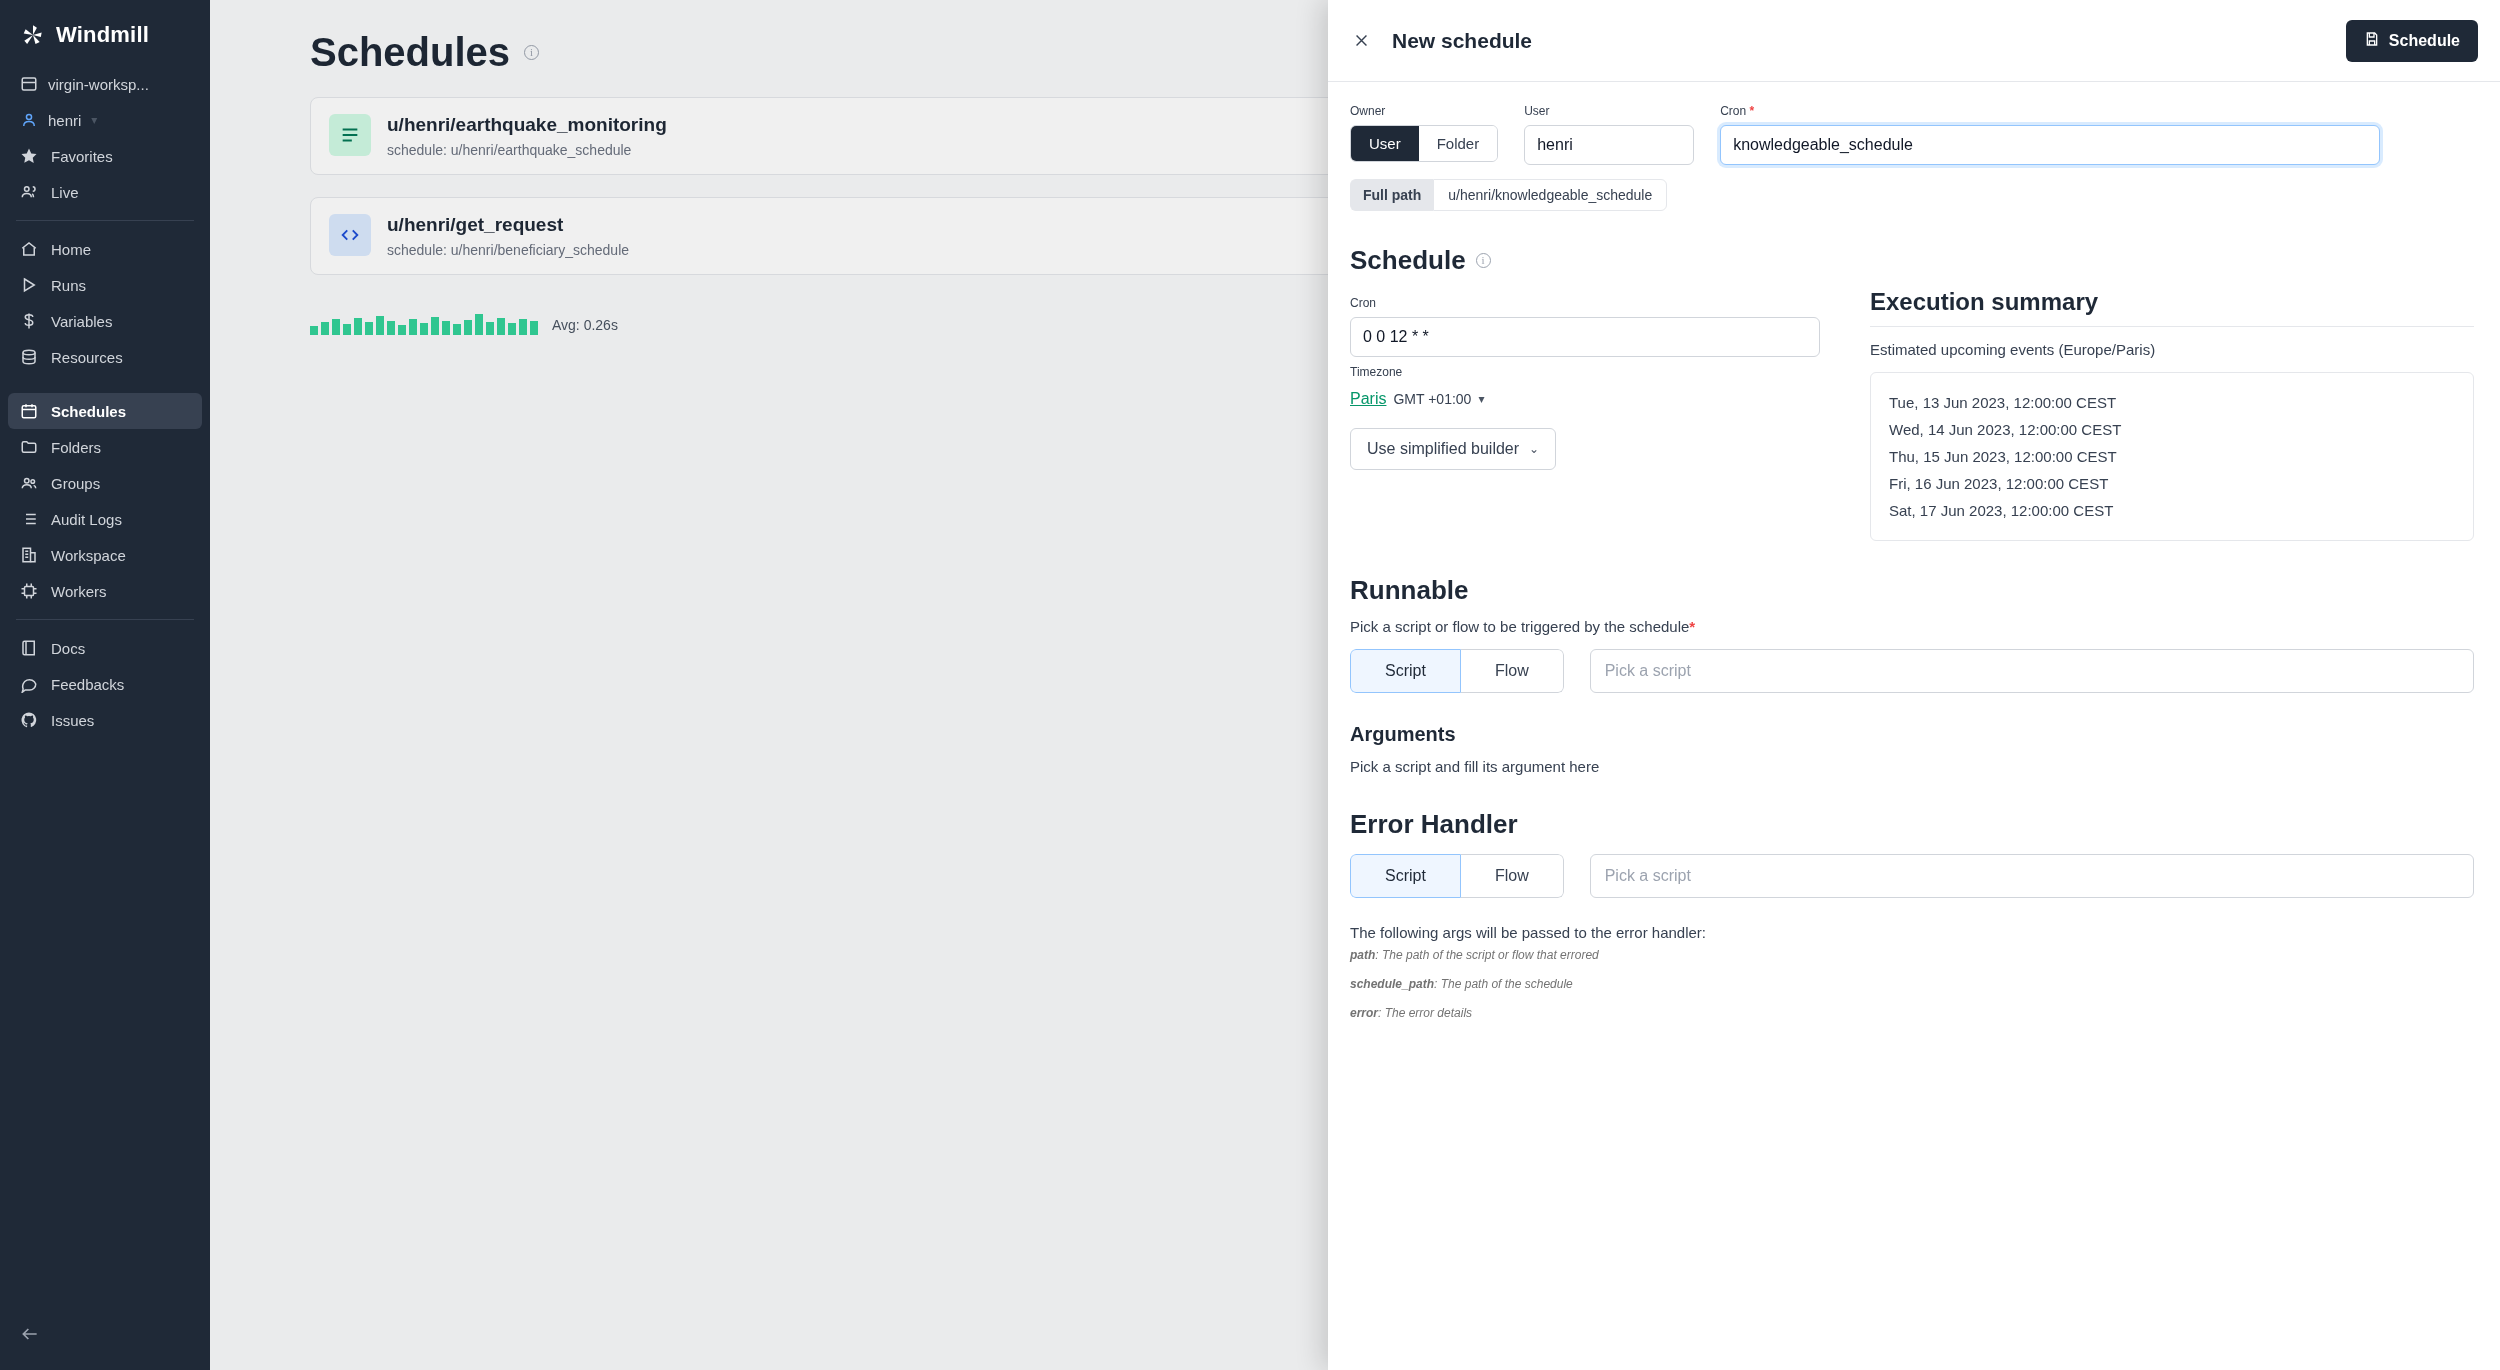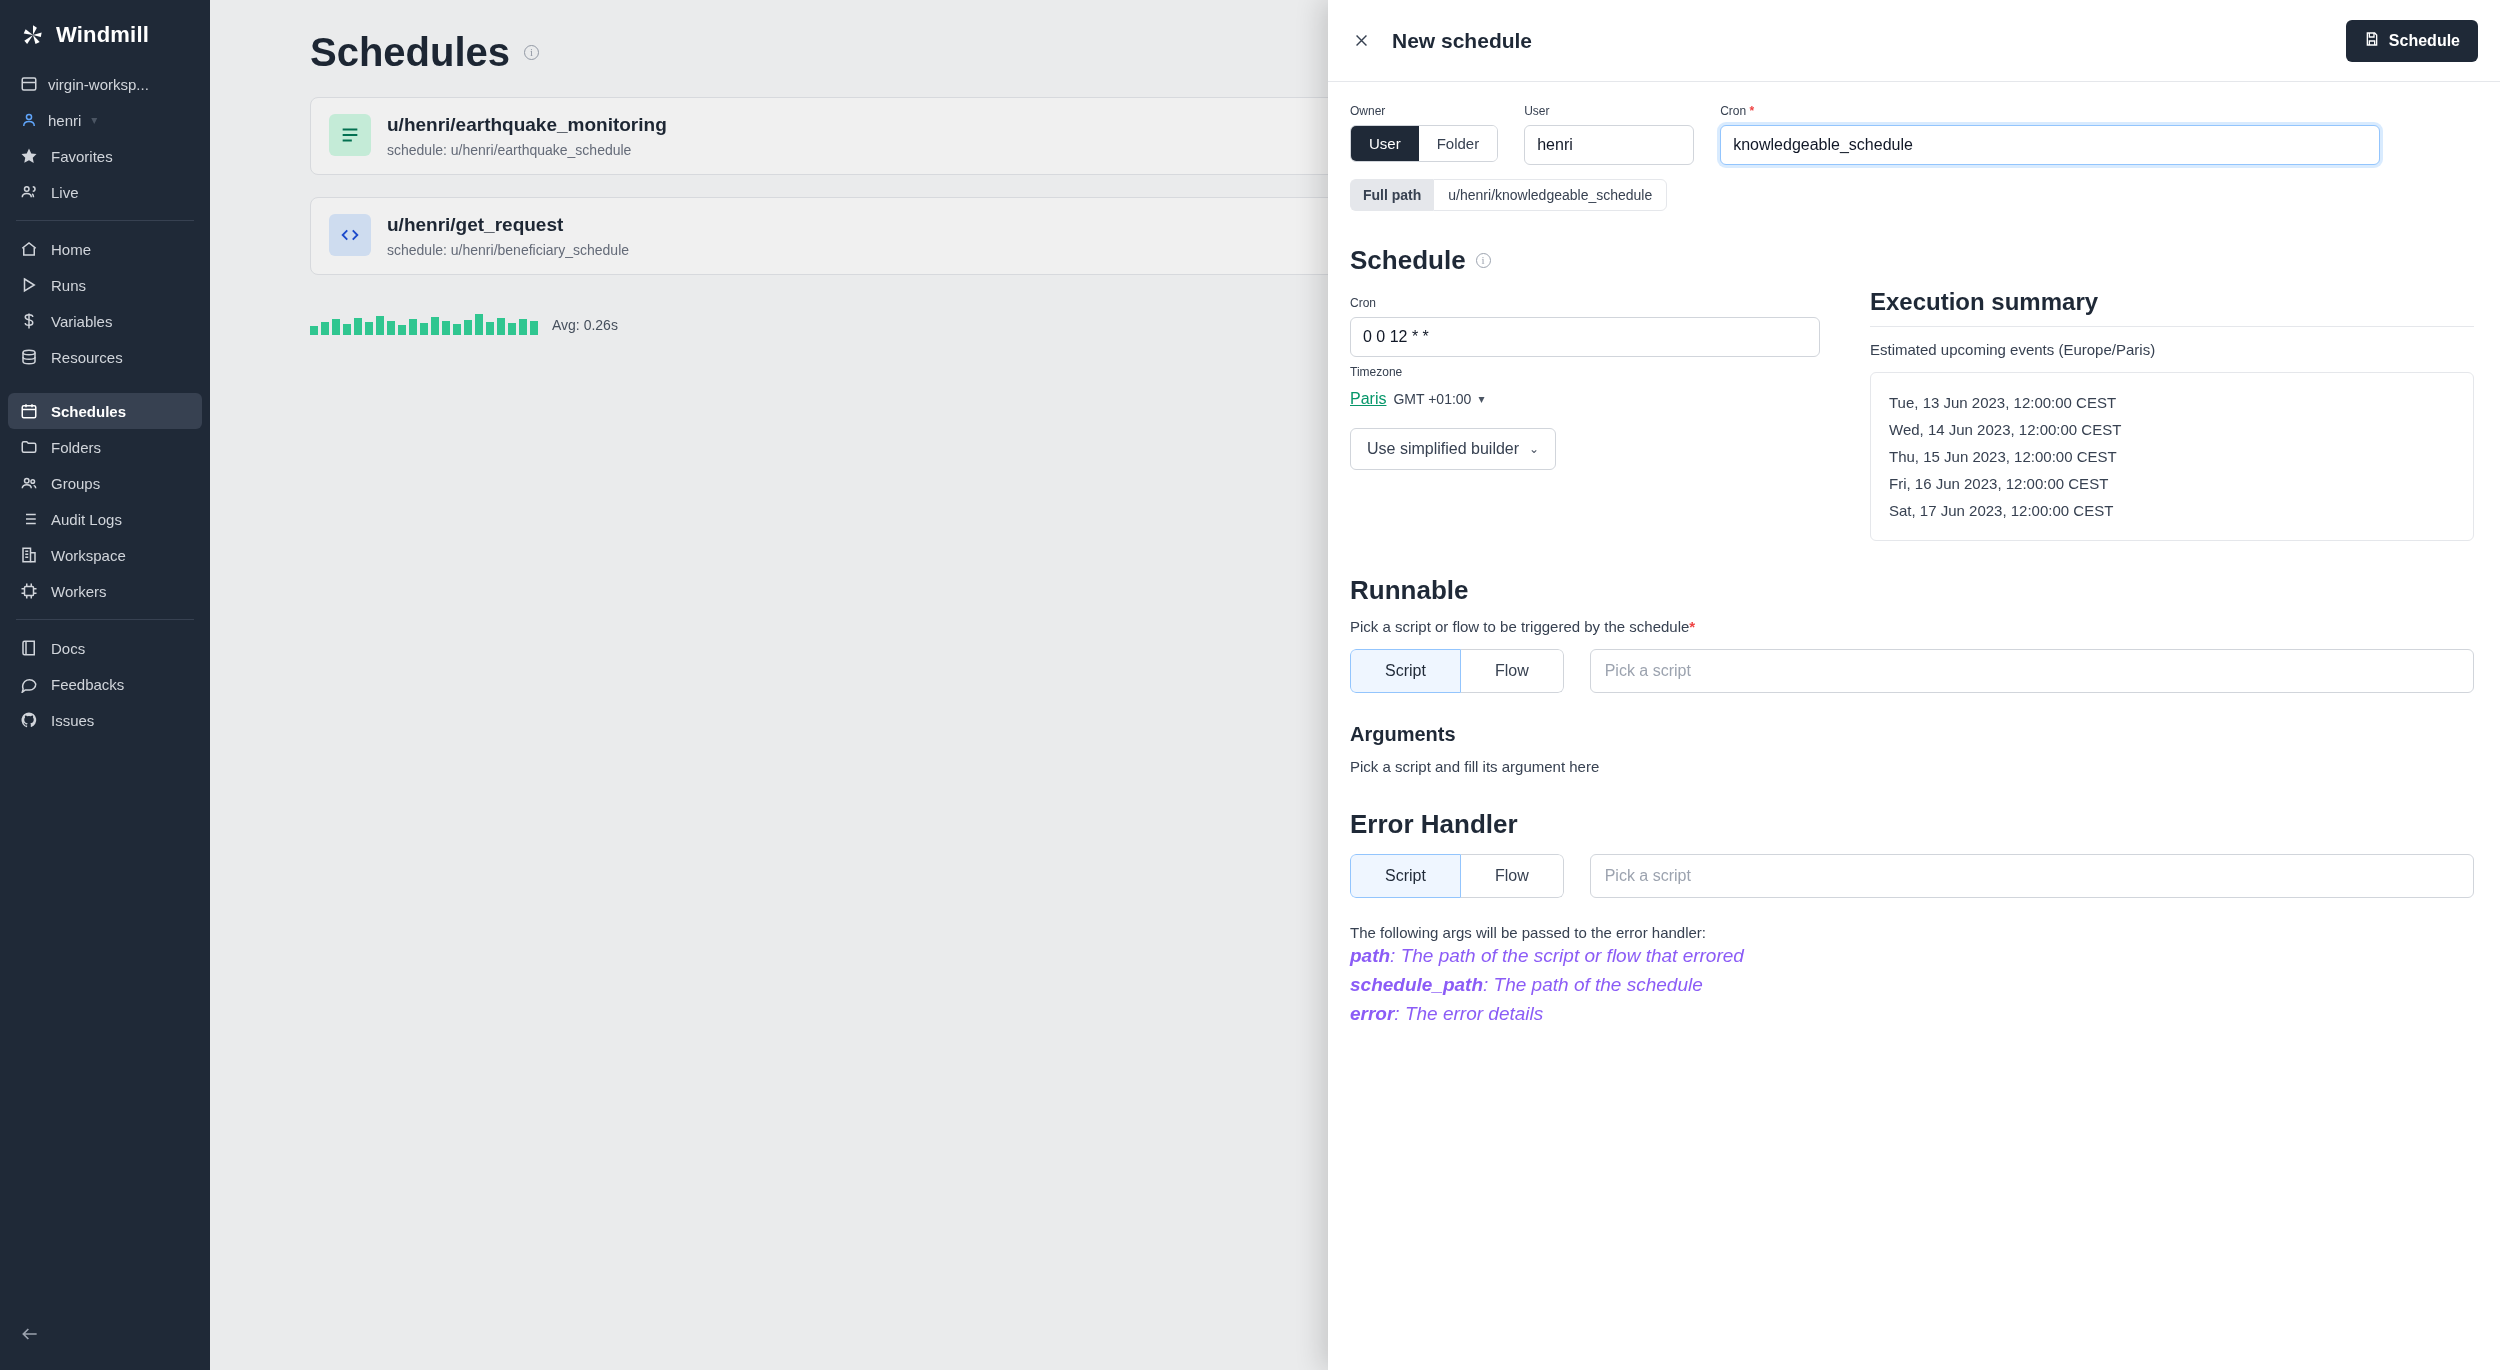--- a/index.html
+++ b/index.html
@@ -223,21 +223,21 @@
     background: #eff6ff; border-color: #93c5fd; color: #1f2937;
   }
   .pick-input {
     flex: 1 1 auto; margin-left: 26px;
     height: 44px; border: 1px solid #d1d5db; border-radius: 6px;
     display: flex; align-items: center; padding: 0 14px;
     color: #9ca3af; font-size: 16px; background: #ffffff;
   }
   .args-title { font-size: 20px; font-weight: bold; color: #1f2937; margin-top: 30px; }
   .eh-note { font-size: 15px; color: #374151; margin-top: 26px; }
-  .eh-arg { font-size: 19px; color: #8b5cf6; line-height: 29px; font-style: italic; }
+  .eh-arg { font-size: 12px; color: #737373; line-height: 29px; font-style: italic; }
   .eh-arg b { font-weight: bold; font-style: italic; }
 </style>
 </head>
 <body>
 
 <div id="sidebar">
 
   <div class="brand">
     <span class="brand-mark">
       <svg width="26" height="26" viewBox="0 0 24 24">

